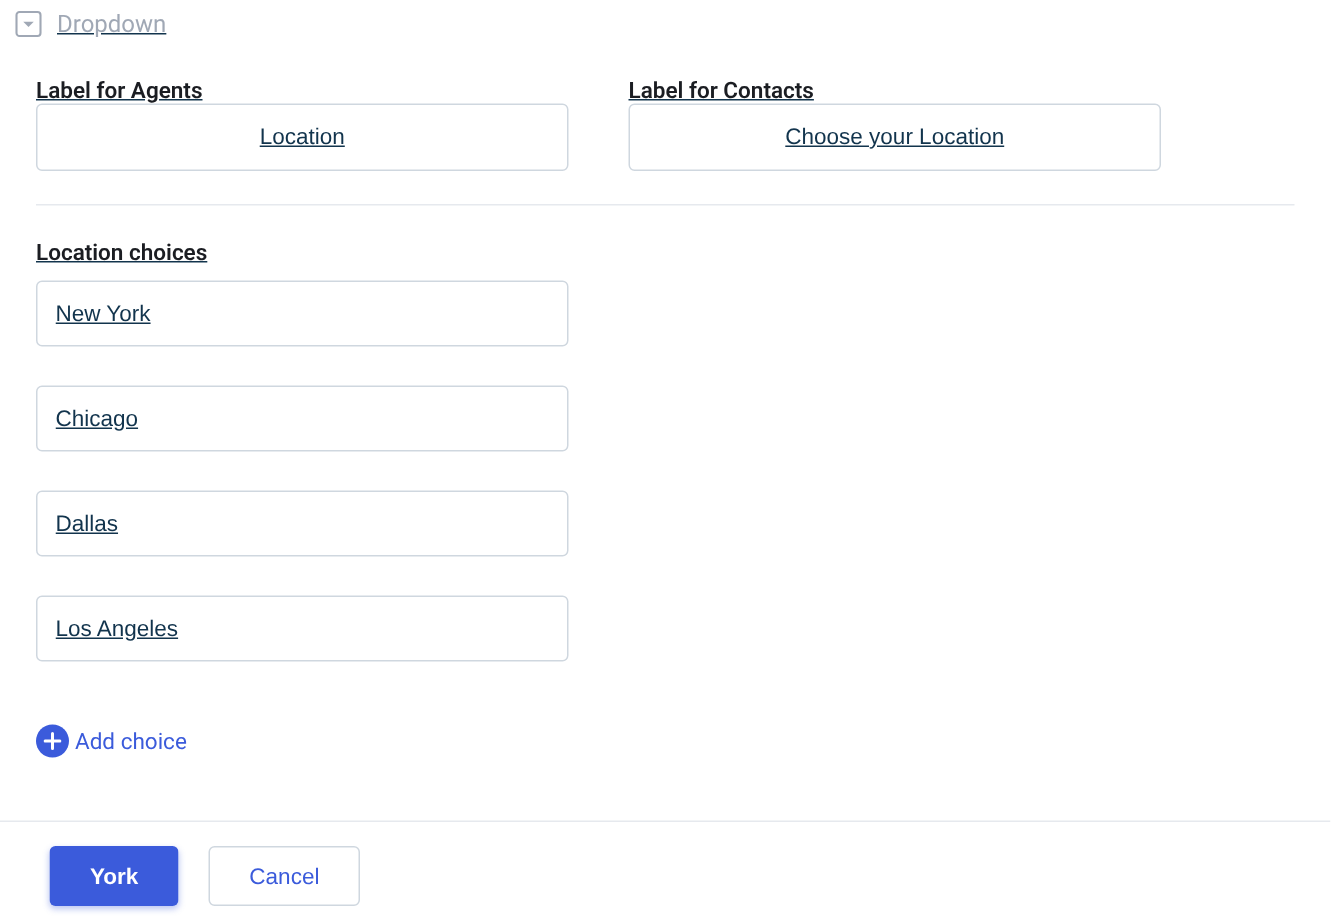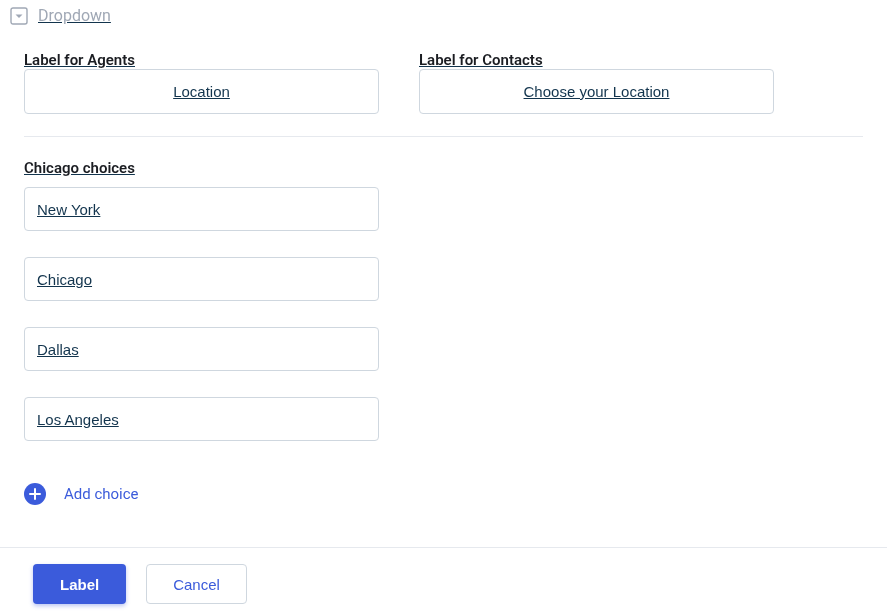--- a/index.html
+++ b/index.html
@@ -89,21 +89,21 @@
       font-size: 15px;
       color: #12344d;
       background: #ffffff;
       outline: none;
       display: block;
       margin-bottom: 26px;
     }
     .add-choice {
       display: inline-flex;
       align-items: center;
-      gap: 18px;
+      gap: 4px;
       margin-top: 16px;
       cursor: pointer;
       color: #3b5bdb;
       font-size: 15px;
     }
     .add-choice-icon {
       width: 22px;
       height: 22px;
       background: #3b5bdb;
       border-radius: 50%;
@@ -168,33 +168,33 @@
     </div>
     <div class="field-group">
       <label class="field-label">Label for Contacts</label>
       <input type="text" class="text-input" value="Choose your Location" style="">
     </div>
   </div>
 
   <hr class="divider">
 
   <div class="choices-section">
-    <div class="choices-title">Chicago choices</div>
+    <div class="choices-title">Location choices</div>
     <input type="text" class="choice-input" value="New York" style="">
     <input type="text" class="choice-input" value="Chicago" style="">
     <input type="text" class="choice-input" value="Dallas" style="">
     <input type="text" class="choice-input" value="Los Angeles" style="">
 
     <div class="add-choice">
       <span class="add-choice-icon">
         <svg width="12" height="12" viewBox="0 0 12 12">
           <path d="M6 1v10M1 6h10" stroke="#ffffff" stroke-width="2" stroke-linecap="round"></path>
         </svg>
       </span>
       <span>Add choice</span>
     </div>
   </div>
 </div>
 
 <div class="footer">
-  <button class="btn btn-primary">Label</button>
+  <button class="btn btn-primary">York</button>
   <button class="btn btn-secondary">Cancel</button>
 </div>
 
 </body></html>

